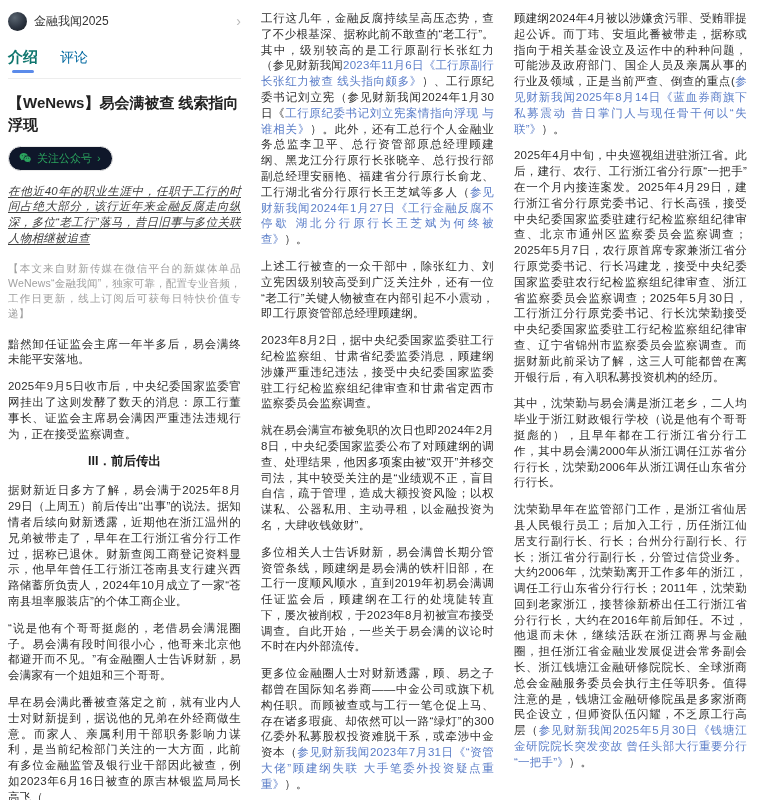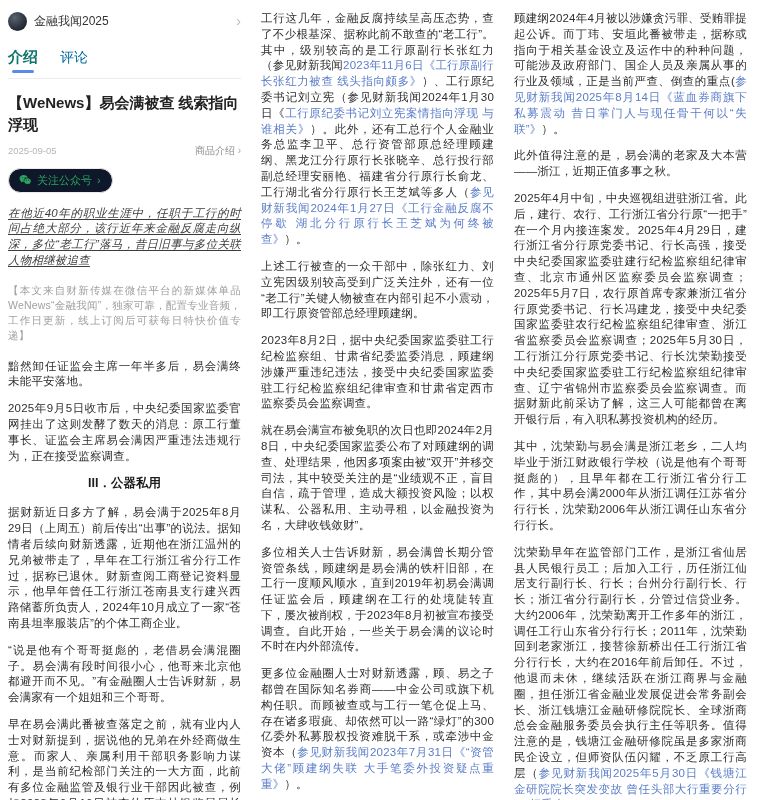--- a/index.html
+++ b/index.html
@@ -60,61 +60,56 @@
       <div class="acct-chevron">›</div>
     </div>
 
     <div class="tabs">
       <div class="tab active">介绍</div>
       <div class="tab">评论</div>
     </div>
 
     <h1 class="title">【WeNews】易会满被查 线索指向浮现</h1>
 
-    <div class="meta-row">
-      <span class="date">2025-09-05</span>
-      <span class="product-link"><span>商品介绍</span> <span class="chev">›</span></span>
-    </div>
 
     <div class="follow-btn">
       <span>
         <svg viewBox="0 0 24 24">
             <path fill="#2aa45e" d="M9.6 3.6C5.8 3.6 2.7 6.2 2.7 9.4c0 1.9 1.1 3.6 2.7 4.7l-.7 2.2 2.5-1.3c.8.2 1.6.4 2.4.4h.3a5.8 5.8 0 0 1-.3-1.9c0-3.1 3-5.6 6.7-5.6h.4c-.6-2.5-3.4-4.3-7.1-4.3zM7.3 7.2c.5 0 .9.4.9.9s-.4.9-.9.9-.9-.4-.9-.9.4-.9.9-.9zm4.8 0c.5 0 .9.4.9.9s-.4.9-.9.9-.9-.4-.9-.9.4-.9.9-.9zm4.2 2c-3.2 0-5.8 2.1-5.8 4.8s2.6 4.8 5.8 4.8c.7 0 1.3-.1 1.9-.3l2.1 1.1-.6-1.9c1.4-.9 2.3-2.2 2.3-3.7 0-2.7-2.6-4.8-5.7-4.8zm-2 2.4c.4 0 .8.3.8.8s-.4.8-.8.8-.8-.3-.8-.8.4-.8.8-.8zm4 0c.4 0 .8.3.8.8s-.4.8-.8.8-.8-.3-.8-.8.4-.8.8-.8z"></path>
           </svg>
       </span>
       <span class="follow-label">关注公众号</span>
       <span class="follow-chev">›</span>
     </div>
 
     <div class="blocks">
         <p class="para lead"><span>在他近40年的职业生涯中，任职于工行的时间占绝大部分，该行近年来金融反腐走向纵深，多位“老工行”落马，昔日旧事与多位关联人物相继被追查</span></p>
         <p class="para note"><span>【本文来自财新传媒在微信平台的新媒体单品 WeNews“金融我闻”，独家可靠，配置专业音频，工作日更新，线上订阅后可获每日特快价值专递】</span></p>
         <p class="para p"><span>黯然卸任证监会主席一年半多后，易会满终未能平安落地。</span></p>
         <p class="para p"><span>2025年9月5日收市后，中央纪委国家监委官网挂出了这则发酵了数天的消息：原工行董事长、证监会主席易会满因严重违法违规行为，正在接受监察调查。</span></p>
-        <h3 class="sec-h"><span>III．公器私用</span></h3>
+        <h3 class="sec-h"><span>III．前后传出</span></h3>
         <p class="para p"><span>据财新近日多方了解，易会满于2025年8月29日（上周五）前后传出“出事”的说法。据知情者后续向财新透露，近期他在浙江温州的兄弟被带走了，早年在工行浙江省分行工作过，据称已退休。财新查阅工商登记资料显示，他早年曾任工行浙江苍南县支行建兴西路储蓄所负责人，2024年10月成立了一家“苍南县坦率服装店”的个体工商企业。</span></p>
         <p class="para p"><span>“说是他有个哥哥挺彪的，老借易会满混圈子。易会满有段时间很小心，他哥来北京他都避开而不见。”有金融圈人士告诉财新，易会满家有一个姐姐和三个哥哥。</span></p>
         <p class="para p"><span>早在易会满此番被查落定之前，就有业内人士对财新提到，据说他的兄弟在外经商做生意。而家人、亲属利用干部职务影响力谋利，是当前纪检部门关注的一大方面，此前有多位金融监管及银行业干部因此被查，例如2023年6月16日被查的原吉林银监局局长高飞（</span></p>
       </div>
   </div>
 
   <div class="col col2">
     <div class="blocks">
         <p class="para p"><span>工行这几年，金融反腐持续呈高压态势，查了不少根基深、据称此前不敢查的“老工行”。其中，级别较高的是工行原副行长张红力（参见财新我闻</span><span class="lnk">2023年11月6日《工行原副行长张红力被查 线头指向颇多》</span><span>）、工行原纪委书记刘立宪（参见财新我闻2024年1月30日《</span><span class="lnk">工行原纪委书记刘立宪案情指向浮现 与谁相关》</span><span>）。此外，还有工总行个人金融业务总监李卫平、总行资管部原总经理顾建纲、黑龙江分行原行长张晓辛、总行投行部副总经理安丽艳、福建省分行原行长俞龙、工行湖北省分行原行长王芝斌等多人（</span><span class="lnk">参见财新我闻2024年1月27日《工行金融反腐不停歇 湖北分行原行长王芝斌为何终被查》</span><span>）。</span></p>
         <p class="para p"><span>上述工行被查的一众干部中，除张红力、刘立宪因级别较高受到广泛关注外，还有一位“老工行”关键人物被查在内部引起不小震动，即工行原资管部总经理顾建纲。</span></p>
         <p class="para p"><span>2023年8月2日，据中央纪委国家监委驻工行纪检监察组、甘肃省纪委监委消息，顾建纲涉嫌严重违纪违法，接受中央纪委国家监委驻工行纪检监察组纪律审查和甘肃省定西市监察委员会监察调查。</span></p>
         <p class="para p"><span>就在易会满宣布被免职的次日也即2024年2月8日，中央纪委国家监委公布了对顾建纲的调查、处理结果，他因多项案由被“双开”并移交司法，其中较受关注的是“业绩观不正，盲目自信，疏于管理，造成大额投资风险；以权谋私、公器私用、主动寻租，以金融投资为名，大肆收钱敛财”。</span></p>
         <p class="para p"><span>多位相关人士告诉财新，易会满曾长期分管资管条线，顾建纲是易会满的铁杆旧部，在工行一度顺风顺水，直到2019年初易会满调任证监会后，顾建纲在工行的处境陡转直下，屡次被削权，于2023年8月初被宣布接受调查。自此开始，一些关于易会满的议论时不时在内外部流传。</span></p>
         <p class="para p"><span>更多位金融圈人士对财新透露，顾、易之子都曾在国际知名券商——中金公司或旗下机构任职。而顾被查或与工行一笔仓促上马、存在诸多瑕疵、却依然可以一路“绿灯”的300亿委外私募股权投资难脱干系，或牵涉中金资本（</span><span class="lnk">参见财新我闻2023年7月31日《“资管大佬”顾建纲失联 大手笔委外投资疑点重重》</span><span>）。</span></p>
       </div>
   </div>
 
   <div class="col col3">
     <div class="blocks">
         <p class="para p"><span>顾建纲2024年4月被以涉嫌贪污罪、受贿罪提起公诉。而丁玮、安垣此番被带走，据称或指向于相关基金设立及运作中的种种问题，可能涉及政府部门、国企人员及亲属从事的行业及领域，正是当前严查、倒查的重点(</span><span class="lnk">参见财新我闻2025年8月14日《蓝血券商旗下私募震动 昔日掌门人与现任骨干何以“失联”》</span><span>）。</span></p>
-        <p class="para p"><span>此外值得注意的是，易会满的老家及大本营——浙江，近期正值多事之秋。</span></p>
         <p class="para p"><span>2025年4月中旬，中央巡视组进驻浙江省。此后，建行、农行、工行浙江省分行原“一把手”在一个月内接连案发。2025年4月29日，建行浙江省分行原党委书记、行长高强，接受中央纪委国家监委驻建行纪检监察组纪律审查、北京市通州区监察委员会监察调查；2025年5月7日，农行原首席专家兼浙江省分行原党委书记、行长冯建龙，接受中央纪委国家监委驻农行纪检监察组纪律审查、浙江省监察委员会监察调查；2025年5月30日，工行浙江分行原党委书记、行长沈荣勤接受中央纪委国家监委驻工行纪检监察组纪律审查、辽宁省锦州市监察委员会监察调查。而据财新此前采访了解，这三人可能都曾在离开银行后，有入职私募投资机构的经历。</span></p>
         <p class="para p"><span>其中，沈荣勤与易会满是浙江老乡，二人均毕业于浙江财政银行学校（说是他有个哥哥挺彪的），且早年都在工行浙江省分行工作，其中易会满2000年从浙江调任江苏省分行行长，沈荣勤2006年从浙江调任山东省分行行长。</span></p>
         <p class="para p"><span>沈荣勤早年在监管部门工作，是浙江省仙居县人民银行员工；后加入工行，历任浙江仙居支行副行长、行长；台州分行副行长、行长；浙江省分行副行长，分管过信贷业务。大约2006年，沈荣勤离开工作多年的浙江，调任工行山东省分行行长；2011年，沈荣勤回到老家浙江，接替徐新桥出任工行浙江省分行行长，大约在2016年前后卸任。不过，他退而未休，继续活跃在浙江商界与金融圈，担任浙江省金融业发展促进会常务副会长、浙江钱塘江金融研修院院长、全球浙商总会金融服务委员会执行主任等职务。值得注意的是，钱塘江金融研修院虽是多家浙商民企设立，但师资队伍闪耀，不乏原工行高层（</span><span class="lnk">参见财新我闻2025年5月30日《钱塘江金研院院长突发变故 曾任头部大行重要分行“一把手”》</span><span>）。</span></p>
       </div>
   </div>
 
 </div>
 
 </body></html>

